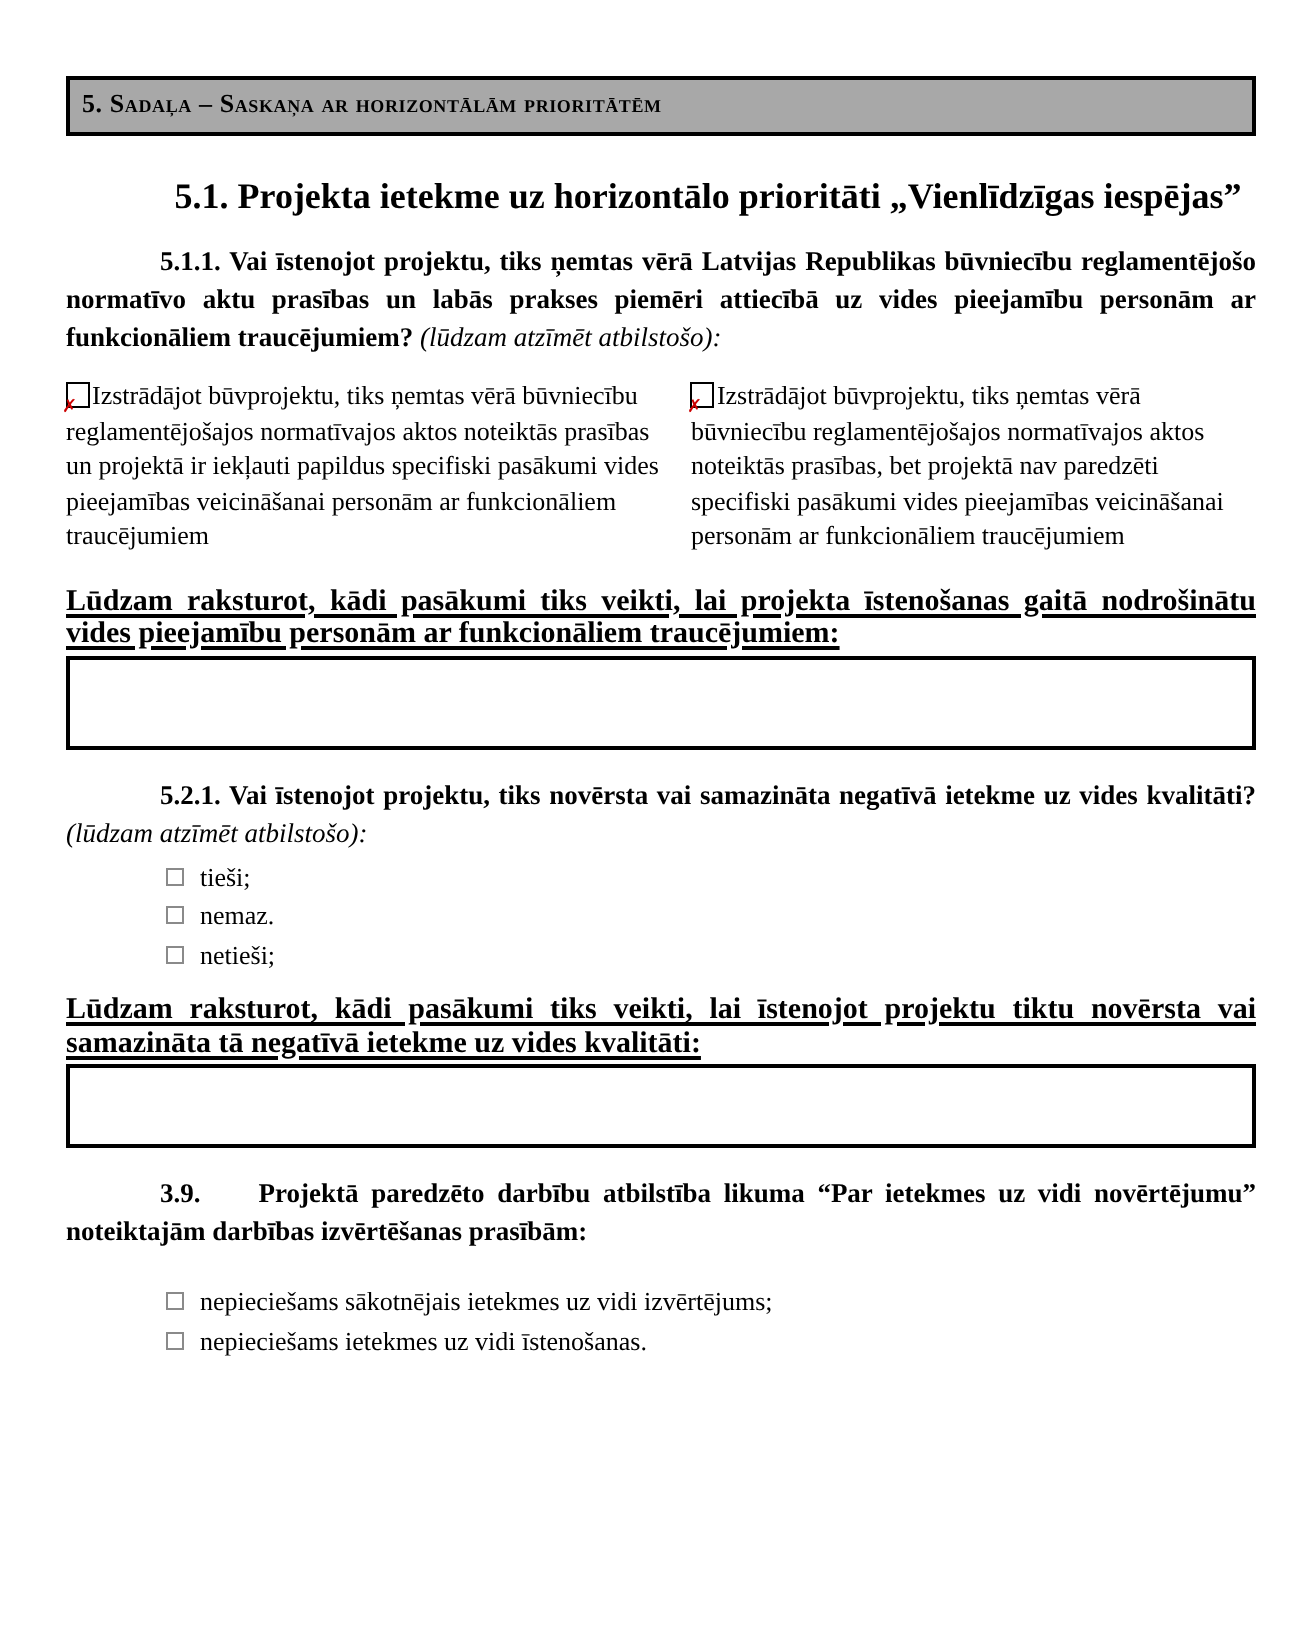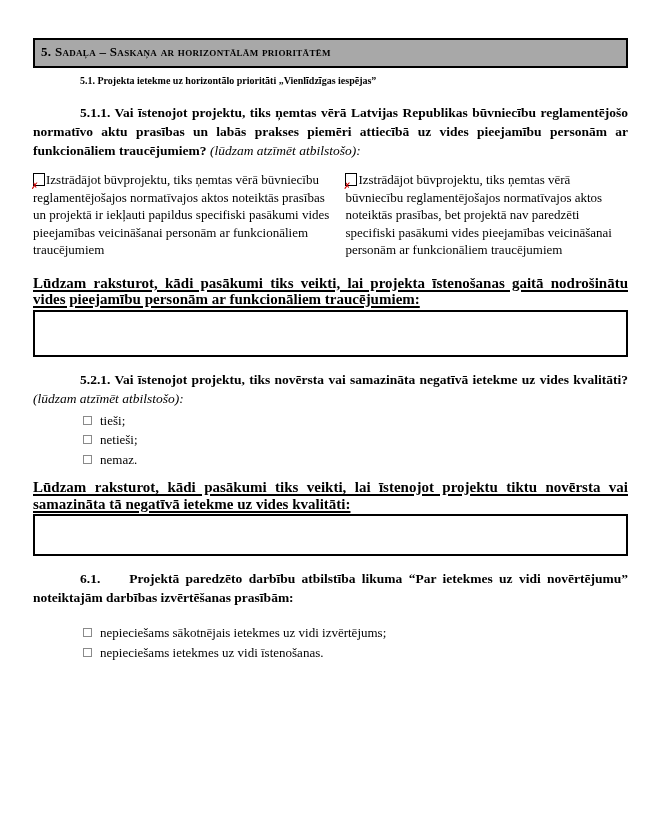--- a/index.html
+++ b/index.html
@@ -18,25 +18,26 @@
     padding: 4px 6px 6px 6px;
     font-size: 13px;
     font-weight: bold;
     font-variant: small-caps;
     letter-spacing: 0.3px;
     margin-top: 27px;
   }
   .bar-6 { margin-top: 35px; }
 
   .heading {
-    margin-top: 3px;
-    font-size: 10px;
+    margin-top: 21px;
+    font-size: 18px;
     font-weight: bold;
     text-indent: 47px;
     line-height: 19px;
+    text-align: center;
   }
 
   .para {
     margin-top: 13px;
     font-size: 13.5px;
     line-height: 19px;
     text-align: justify;
     text-indent: 47px;
   }
   .bold { font-weight: bold; }
@@ -115,28 +116,28 @@
   </div>
 
   <p class="prompt">Lūdzam raksturot, kādi pasākumi tiks veikti, lai projekta īstenošanas gaitā nodrošinātu vides pieejamību personām ar funkcionāliem traucējumiem:</p>
   <div class="answer-box box-1"></div>
 
 
   <p class="para"><span class="bold">5.2.1. Vai īstenojot projektu, tiks novērsta vai samazināta negatīvā ietekme uz vides kvalitāti?</span> <span class="italic">(lūdzam atzīmēt atbilstošo):</span></p>
 
   <div class="opt-list">
     <div class="opt-row"><span class="cb"></span><span>tieši;</span></div>
+    <div class="opt-row"><span class="cb"></span><span>nemaz.</span></div>
     <div class="opt-row"><span class="cb"></span><span>netieši;</span></div>
-    <div class="opt-row"><span class="cb"></span><span>nemaz.</span></div>
   </div>
 
   <p class="prompt prompt-2">Lūdzam raksturot, kādi pasākumi tiks veikti, lai īstenojot projektu tiktu novērsta vai samazināta tā negatīvā ietekme uz vides kvalitāti:</p>
   <div class="answer-box box-2"></div>
 
 
-  <p class="para bold"><span class="num-611">6.1.</span><span>Projektā paredzēto darbību atbilstība likuma “Par ietekmes uz vidi novērtējumu” noteiktajām darbības izvērtēšanas prasībām:</span></p>
+  <p class="para bold"><span class="num-611">3.9.</span><span>Projektā paredzēto darbību atbilstība likuma “Par ietekmes uz vidi novērtējumu” noteiktajām darbības izvērtēšanas prasībām:</span></p>
 
   <div class="opt-list opt-list-6">
     <div class="opt-row"><span class="cb"></span><span>nepieciešams sākotnējais ietekmes uz vidi izvērtējums;</span></div>
     <div class="opt-row"><span class="cb"></span><span>nepieciešams ietekmes uz vidi īstenošanas.</span></div>
   </div>
 
 </div>
 
 </body></html>

